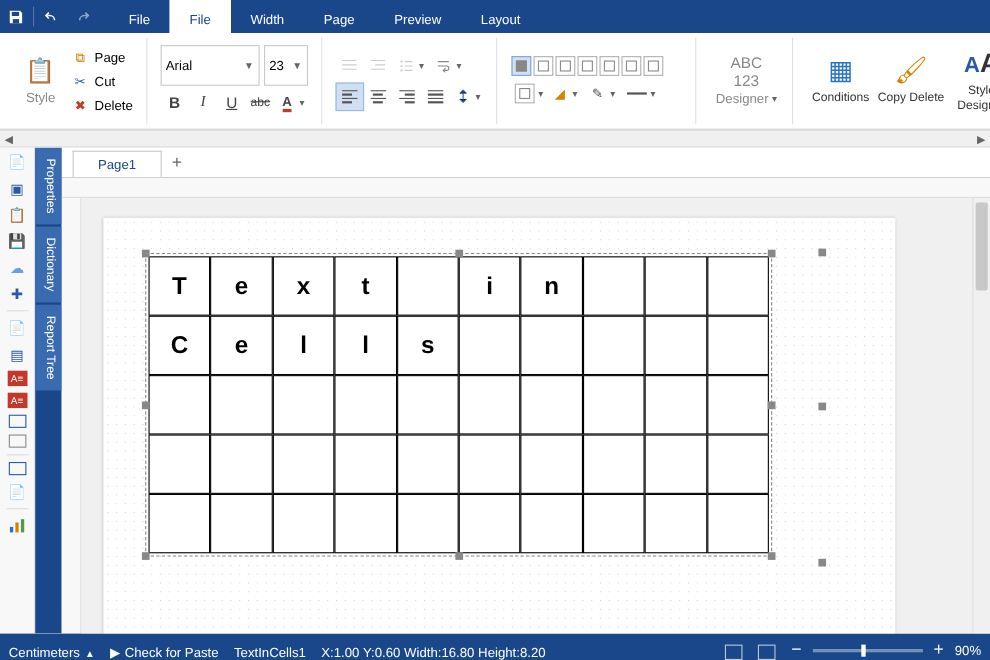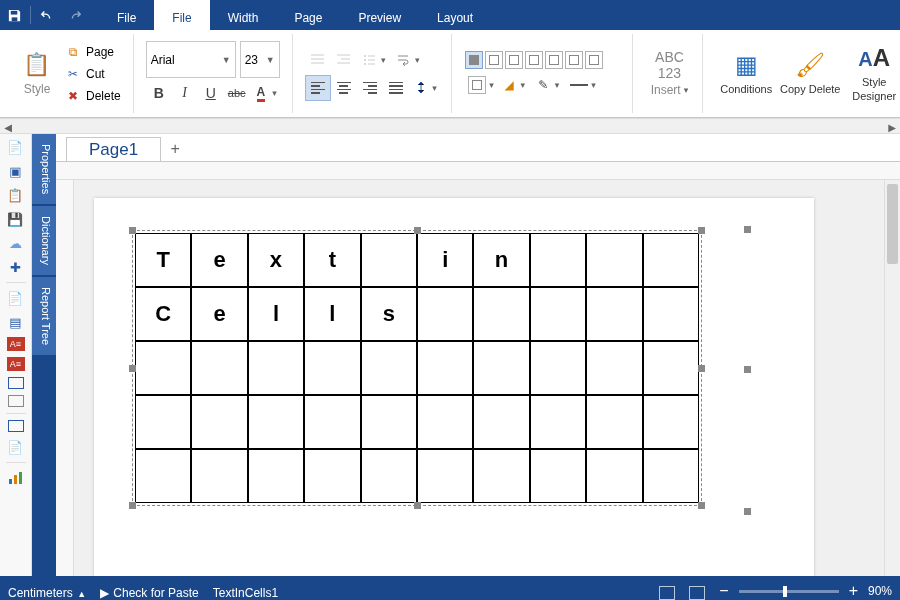--- a/index.html
+++ b/index.html
@@ -40,21 +40,21 @@
 .hscroll{height:16px;background:#f0f0f0;border-top:1px solid #ddd;border-bottom:1px solid #ddd;position:relative}
 .hscroll .ar{position:absolute;width:16px;height:16px;display:flex;align-items:center;justify-content:center;color:#666;cursor:pointer;font-size:10px}
 .hscroll .arR{right:0}
 .body{flex:1;display:flex;overflow:hidden}
 .lrail{width:32px;background:#f8f8f8;border-right:1px solid #ddd;display:flex;flex-direction:column;align-items:center;padding:4px 0;gap:6px}
 .lrail .ri{width:20px;height:18px;cursor:pointer;display:flex;align-items:center;justify-content:center;font-size:13px}
 .tabs{width:24px;background:#19478a;display:flex;flex-direction:column;color:#fff}
 .vtab{writing-mode:vertical-rl;padding:10px 4px;cursor:pointer;font-size:11px;background:#3a6bb0;margin-bottom:2px;text-align:center}
 .main{flex:1;display:flex;flex-direction:column;overflow:hidden}
 .pagetabs{height:28px;background:#fff;border-bottom:1px solid #c8c8c8;display:flex;align-items:flex-end;padding-left:10px}
-.ptab{height:24px;border:1px solid #c8c8c8;border-bottom:none;padding:0 22px;display:flex;align-items:center;background:#fff;color:#19478a;cursor:pointer;font-size:17px}
+.ptab{height:24px;border:1px solid #c8c8c8;border-bottom:none;padding:0 22px;display:flex;align-items:center;background:#fff;color:#19478a;cursor:pointer;font-size:12px}
 .addtab{width:28px;height:24px;display:flex;align-items:center;justify-content:center;color:#666;cursor:pointer;font-size:16px}
 .canvaswrap{flex:1;display:flex;overflow:hidden;background:#f0f0f0}
 .ruler-v{width:18px;background:#f8f8f8;border-right:1px solid #ddd}
 .canvas{flex:1;position:relative;overflow:hidden;background:#f0f0f0}
 .page{position:absolute;left:20px;top:18px;width:720px;height:420px;background:#fff;box-shadow:0 0 3px rgba(0,0,0,.2);
 background-image:radial-gradient(circle,#d0d0d0 .6px,transparent .6px);background-size:8px 8px}
 .component{position:absolute;left:38px;top:32px;width:570px;height:276px;border:1px dashed #888;background:transparent}
 .handle{position:absolute;width:7px;height:7px;background:#888}
 .grid{position:absolute;left:2px;top:2px;right:2px;bottom:2px;background:#fff;display:grid;grid-template-columns:repeat(10,1fr);grid-template-rows:repeat(5,1fr)}
 .cell{border:1px solid #000;display:flex;align-items:center;justify-content:center;font-size:22px;font-weight:bold;font-family:Arial}
@@ -274,21 +274,21 @@
           <span class="dd">▾</span>
         </div>
     </div>
   </div>
 
   <div class="group" style="align-items:center">
     <div class="genbox">
       <div class="gentop" style="white-space:pre;text-align:center;line-height:1.1">ABC
 123</div>
       <div style="display:flex;align-items:center;gap:3px">
-          <span>Insert</span>
+          <span>Designer</span>
           <span class="dd">▾</span>
         </div>
     </div>
   </div>
 
   <div class="group row" style="border-right:none">
     <div class="bigbtn">
         <div class="bic" style="color:#2a72c4">▦</div>
         <div class="blab">Conditions</div>
       </div>
@@ -424,20 +424,21 @@
           </div>
       </div>
     </div>
   </div>
 </div>
 
 <div class="status">
   <div><span>Centimeters</span><span class="sarr"> ▲</span></div>
   <div><span style="margin-right:4px">▶</span><span>Check for Paste</span></div>
   <div>TextInCells1</div>
+  <div>X:1.00 Y:0.60 Width:16.80 Height:8.20</div>
   <div class="spacer"></div>
   <span class="sicn"></span>
   <span class="sicn"></span>
   <div class="zoom">
     <span style="font-size:16px;cursor:pointer">−</span>
     <div class="ztrack">
         <div class="zthumb"></div>
       </div>
     <span style="font-size:16px;cursor:pointer">+</span>
     <span>90%</span>

